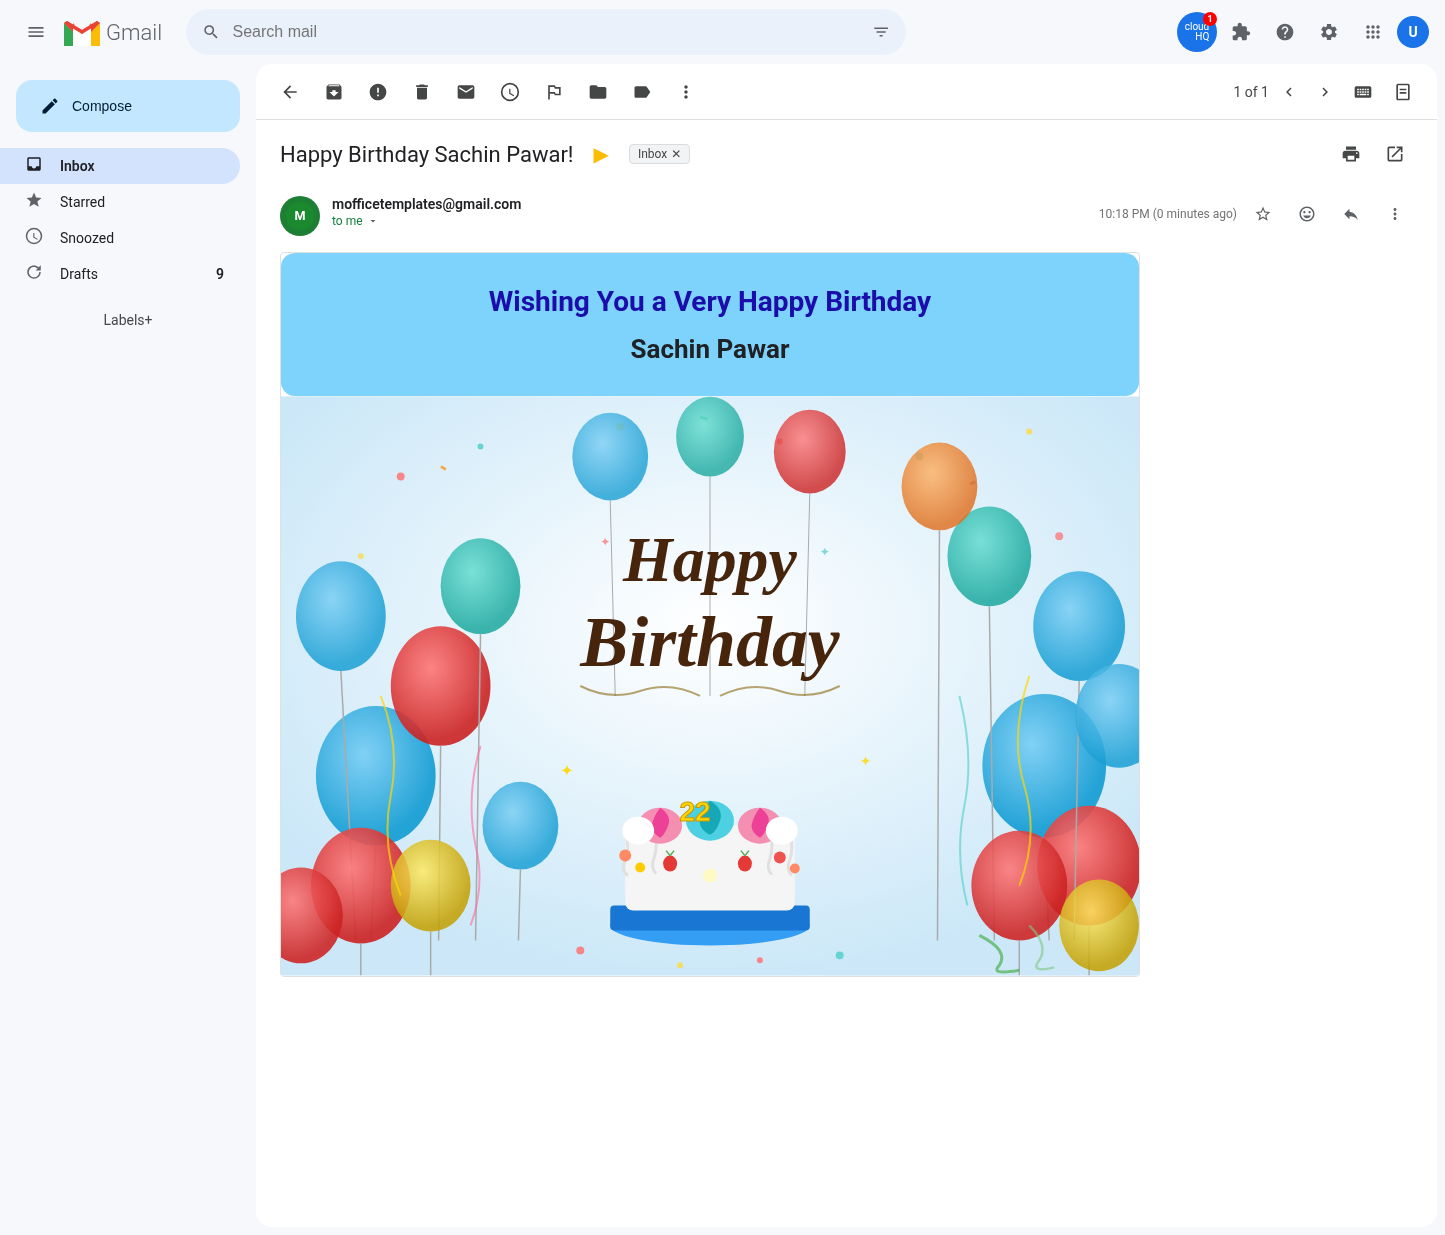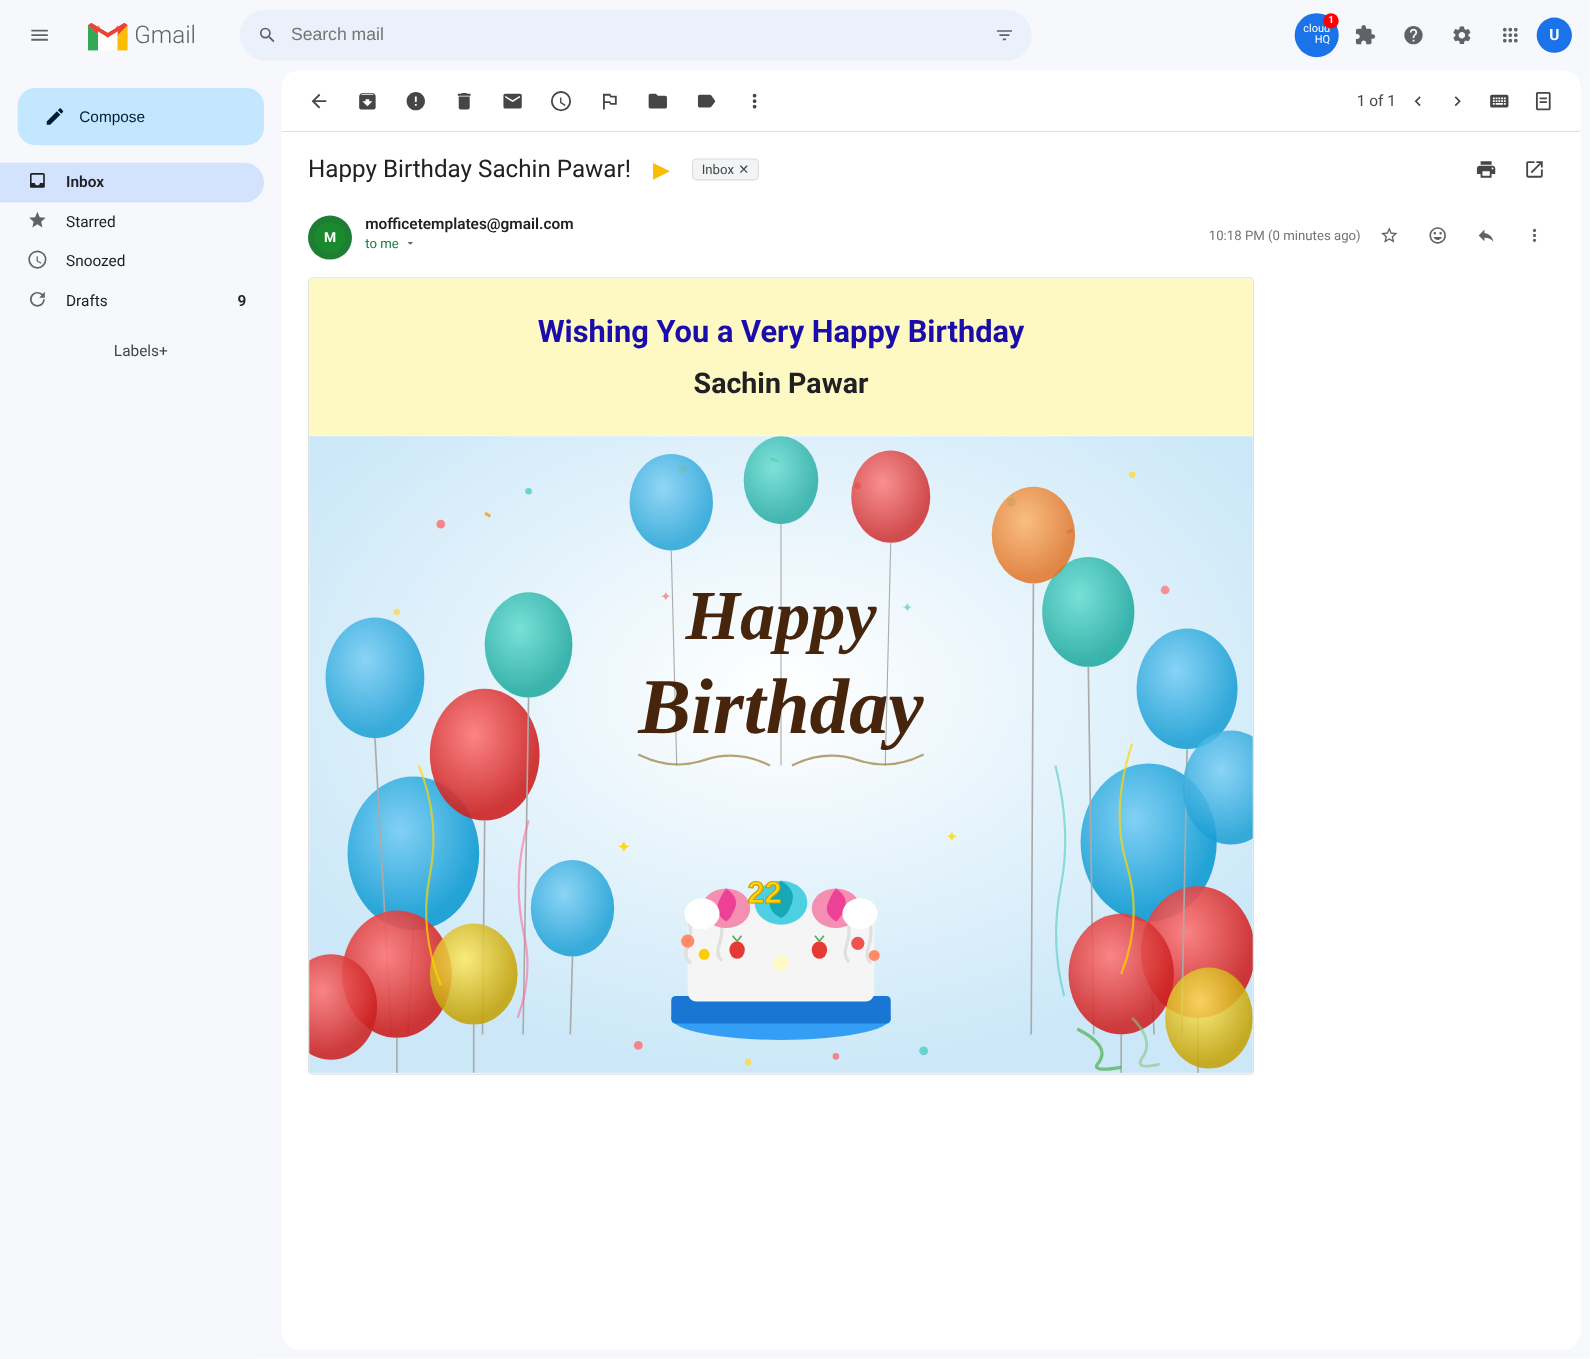--- a/index.html
+++ b/index.html
@@ -1,19 +1,19 @@
 <!DOCTYPE html>
 <html><head>
   <meta charset="utf-8">
   <style>
     * { margin: 0; padding: 0; box-sizing: border-box; }
     body { font-family: 'Google Sans', Roboto, Arial, sans-serif; background: #f6f8fc; color: #202124; font-size: 14px; height: 1235px; overflow: hidden; }
 
     
-    .topbar { display: flex; align-items: center; height: 64px; padding: 0 16px; background: #f6f8fc; gap: 24px; }
+    .topbar { display: flex; align-items: center; height: 64px; padding: 0 16px; background: #f6f8fc; gap: 8px; }
     .menu-icon { width: 40px; height: 40px; display: flex; align-items: center; justify-content: center; border-radius: 50%; cursor: pointer; }
     .gmail-logo { display: flex; align-items: center; gap: 4px; margin-right: 16px; }
     .search-bar { flex: 1; max-width: 720px; background: #eaf1fb; border-radius: 24px; display: flex; align-items: center; padding: 0 16px; height: 46px; gap: 12px; }
     .search-bar input { border: none; background: transparent; outline: none; font-size: 16px; color: #202124; width: 100%; }
     .topbar-right { display: flex; align-items: center; gap: 4px; margin-left: auto; }
     .topbar-icon { width: 40px; height: 40px; display: flex; align-items: center; justify-content: center; border-radius: 50%; cursor: pointer; font-size: 18px; color: #5f6368; }
     .cloudhq-badge { background: #1a73e8; color: white; border-radius: 50%; width: 40px; height: 40px; display: flex; align-items: center; justify-content: center; font-size: 11px; font-weight: bold; position: relative; cursor: pointer; }
     .cloudhq-badge .notif { position: absolute; top: 0; right: 0; background: red; border-radius: 50%; width: 14px; height: 14px; font-size: 9px; display: flex; align-items: center; justify-content: center; }
 
     
@@ -53,21 +53,21 @@
     .sender-row { display: flex; align-items: flex-start; gap: 12px; margin-bottom: 16px; }
     .avatar { width: 40px; height: 40px; border-radius: 50%; background: #1e7e34; display: flex; align-items: center; justify-content: center; color: white; font-weight: bold; font-size: 16px; flex-shrink: 0; }
     .sender-info { flex: 1; }
     .sender-name { font-size: 14px; font-weight: 600; color: #202124; }
     .to-me { font-size: 12px; color: #15803d; cursor: pointer; }
     .sender-time { font-size: 12px; color: #737373; display: flex; align-items: center; gap: 8px; }
     .sender-top { display: flex; justify-content: space-between; align-items: flex-start; width: 100%; }
 
     
     .birthday-card { border: 1px solid #e0e0e0; border-radius: 4px; overflow: hidden; max-width: 860px; }
-    .birthday-header { background: #fef9c3; text-align: center; padding: 32px 24px; }
+    .birthday-header { background: #7dd3fc; text-align: center; padding: 32px 24px; border-radius: 14px; }
     .birthday-title { font-size: 28px; font-weight: 700; color: #1a0dab; margin-bottom: 16px; }
     .birthday-name { font-size: 26px; font-weight: 700; color: #202124; }
 
     
     .birthday-image { width: 100%; height: 580px; background: linear-gradient(135deg, #e8f4fd 0%, #f0f8ff 50%, #e8f4fd 100%); position: relative; overflow: hidden; display: flex; align-items: center; justify-content: center; }
 
     
   </style>
 </head>
 <body>

